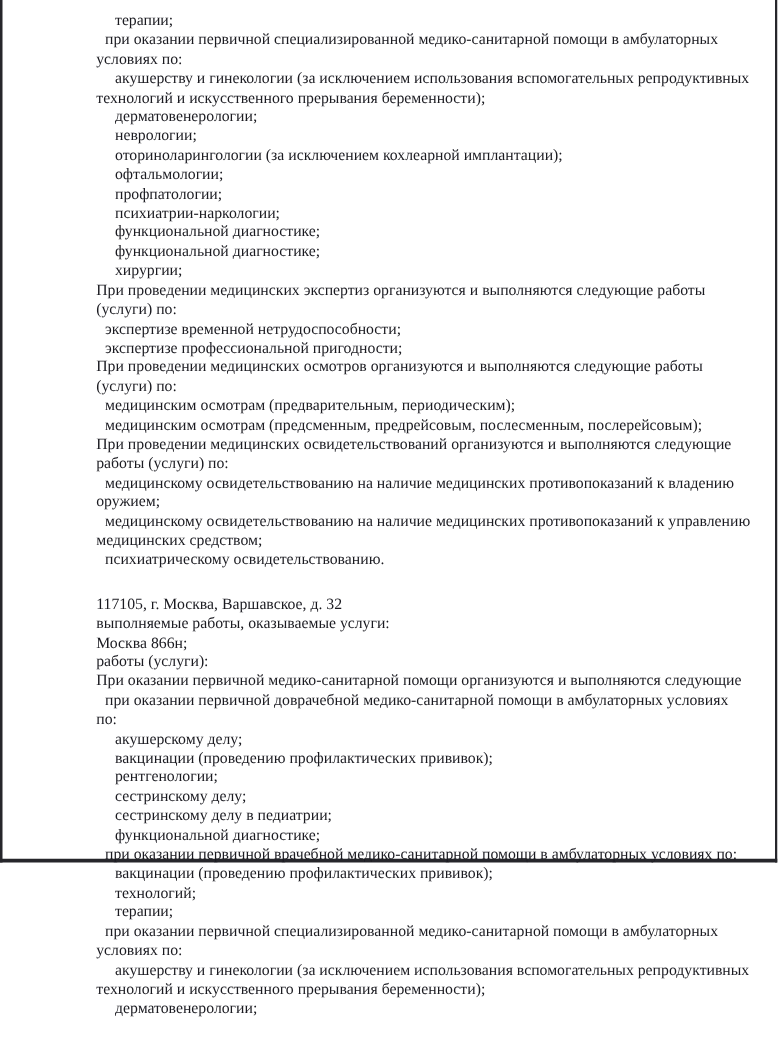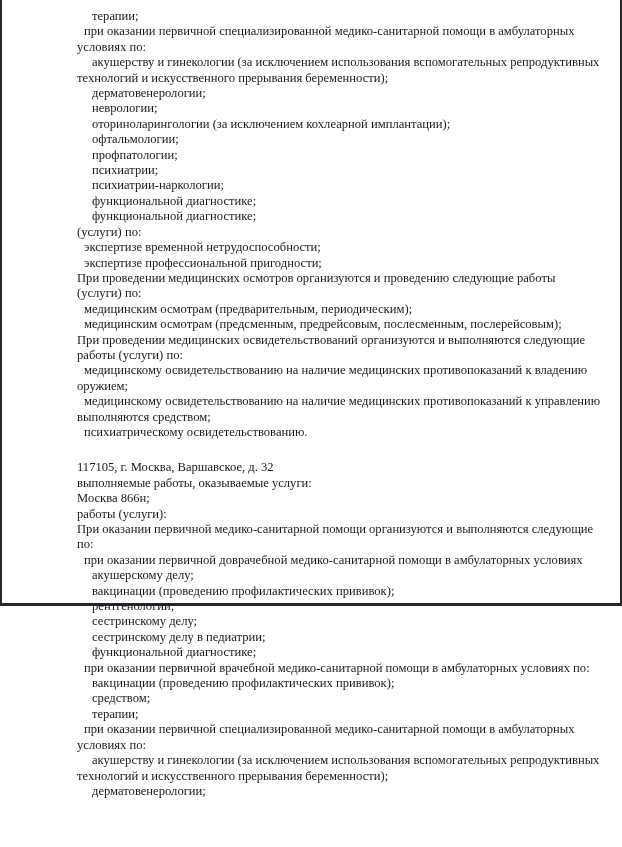--- a/index.html
+++ b/index.html
@@ -3,21 +3,21 @@
 <meta charset="utf-8">
 <style>
   * { margin: 0; padding: 0; box-sizing: border-box; }
   html, body {
     width: 622px; height: 847px;
     background: #ffffff;
     overflow: hidden;
   }
   .page {
     position: relative;
-    width: 622px; height: 606px;
+    width: 622px; height: 690px;
     background: #ffffff;
     border-left: 2px solid #26262b;
     border-right: 2px solid #26262b;
     border-bottom: 3px solid #26262b;
     font-family: "Liberation Serif", "DejaVu Serif", serif;
     color: #1b1b21;
   }
   .text-block {
     padding: 9px 16px 0 75px;
     font-size: 12.6px;
@@ -36,55 +36,56 @@
       <div class="line indent-2">терапии;</div>
       <div class="line indent-1">при оказании первичной специализированной медико-санитарной помощи в амбулаторных</div>
       <div class="line indent-0">условиях по:</div>
       <div class="line indent-2">акушерству и гинекологии (за исключением использования вспомогательных репродуктивных</div>
       <div class="line indent-0">технологий и искусственного прерывания беременности);</div>
       <div class="line indent-2">дерматовенерологии;</div>
       <div class="line indent-2">неврологии;</div>
       <div class="line indent-2">оториноларингологии (за исключением кохлеарной имплантации);</div>
       <div class="line indent-2">офтальмологии;</div>
       <div class="line indent-2">профпатологии;</div>
-      <div class="line indent-2">психиатрии;</div>
       <div class="line indent-2">психиатрии-наркологии;</div>
       <div class="line indent-2">функциональной диагностике;</div>
       <div class="line indent-2">функциональной диагностике;</div>
+      <div class="line indent-2">хирургии;</div>
+      <div class="line indent-0">При проведении медицинских экспертиз организуются и выполняются следующие работы</div>
       <div class="line indent-0">(услуги) по:</div>
       <div class="line indent-1">экспертизе временной нетрудоспособности;</div>
       <div class="line indent-1">экспертизе профессиональной пригодности;</div>
-      <div class="line indent-0">При проведении медицинских осмотров организуются и проведению следующие работы</div>
+      <div class="line indent-0">При проведении медицинских осмотров организуются и выполняются следующие работы</div>
       <div class="line indent-0">(услуги) по:</div>
       <div class="line indent-1">медицинским осмотрам (предварительным, периодическим);</div>
       <div class="line indent-1">медицинским осмотрам (предсменным, предрейсовым, послесменным, послерейсовым);</div>
       <div class="line indent-0">При проведении медицинских освидетельствований организуются и выполняются следующие</div>
       <div class="line indent-0">работы (услуги) по:</div>
       <div class="line indent-1">медицинскому освидетельствованию на наличие медицинских противопоказаний к владению</div>
       <div class="line indent-0">оружием;</div>
       <div class="line indent-1">медицинскому освидетельствованию на наличие медицинских противопоказаний к управлению</div>
-      <div class="line indent-0">выполняются средством;</div>
+      <div class="line indent-0">медицинских средством;</div>
       <div class="line indent-1">психиатрическому освидетельствованию.</div>
       <div class="line indent-0 blank"></div>
       <div class="line indent-0">117105, г. Москва, Варшавское, д. 32</div>
       <div class="line indent-0">выполняемые работы, оказываемые услуги:</div>
       <div class="line indent-0">Москва 866н;</div>
       <div class="line indent-0">работы (услуги):</div>
       <div class="line indent-0">При оказании первичной медико-санитарной помощи организуются и выполняются следующие</div>
+      <div class="line indent-1">при оказании первичной доврачебной медико-санитарной помощи в амбулаторных условиях</div>
       <div class="line indent-0">по:</div>
-      <div class="line indent-1">при оказании первичной доврачебной медико-санитарной помощи в амбулаторных условиях</div>
       <div class="line indent-2">акушерскому делу;</div>
       <div class="line indent-2">вакцинации (проведению профилактических прививок);</div>
       <div class="line indent-2">рентгенологии;</div>
       <div class="line indent-2">сестринскому делу;</div>
       <div class="line indent-2">сестринскому делу в педиатрии;</div>
       <div class="line indent-2">функциональной диагностике;</div>
       <div class="line indent-1">при оказании первичной врачебной медико-санитарной помощи в амбулаторных условиях по:</div>
       <div class="line indent-2">вакцинации (проведению профилактических прививок);</div>
-      <div class="line indent-2">средством;</div>
+      <div class="line indent-2">технологий;</div>
       <div class="line indent-2">терапии;</div>
       <div class="line indent-1">при оказании первичной специализированной медико-санитарной помощи в амбулаторных</div>
       <div class="line indent-0">условиях по:</div>
       <div class="line indent-2">акушерству и гинекологии (за исключением использования вспомогательных репродуктивных</div>
       <div class="line indent-0">технологий и искусственного прерывания беременности);</div>
       <div class="line indent-2">дерматовенерологии;</div>
     </div>
 </div>
 
 </body></html>

